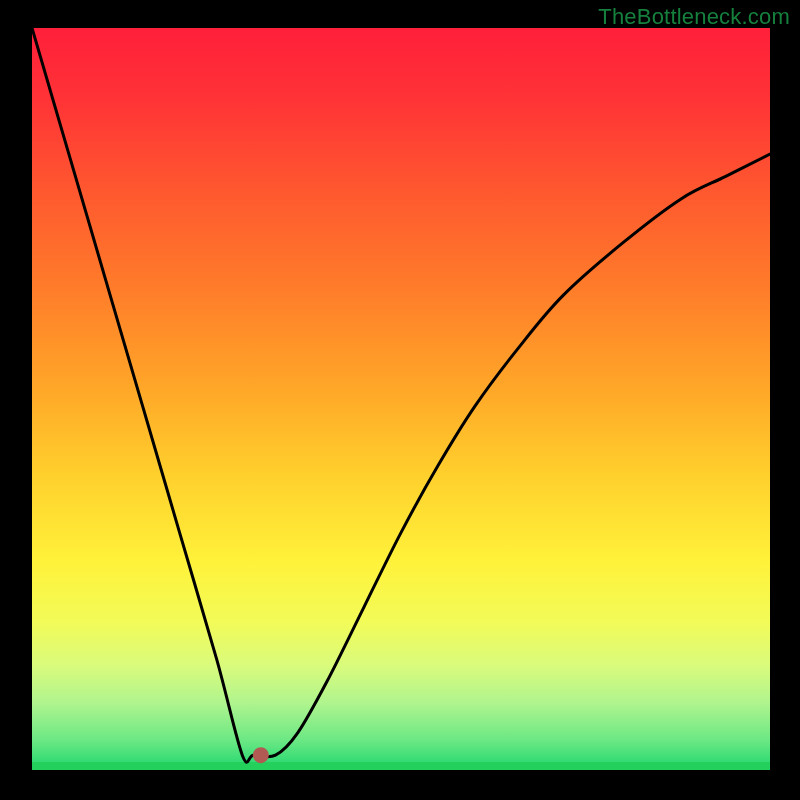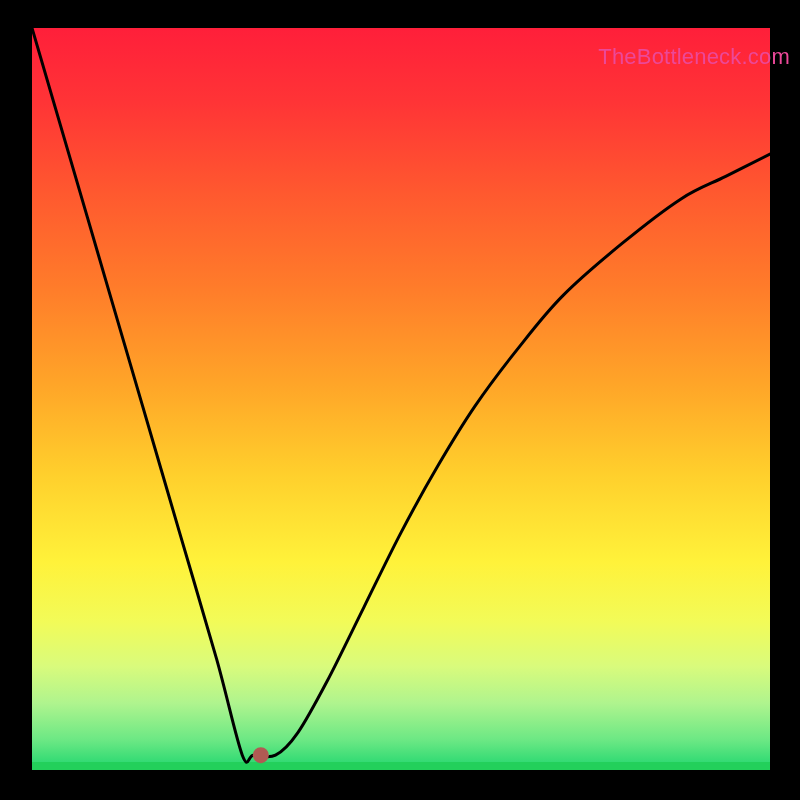--- a/index.html
+++ b/index.html
@@ -14,27 +14,26 @@
   .frame {
     position: relative;
     width: 800px;
     height: 800px;
     background: #000;
   }
   .watermark {
     position: absolute;
     top: 4px;
     right: 10px;
-    color: #ec4899;
+    color: #15803d;
     font-size: 22px;
     font-weight: 500;
     letter-spacing: 0.2px;
     z-index: 20;
     user-select: none;
-    margin-top: 40px;
   }
   .plot-area {
     position: absolute;
     left: 32px;
     top: 28px;
     width: 738px;
     height: 742px;
     overflow: hidden;
   }
   .plot-area svg {

